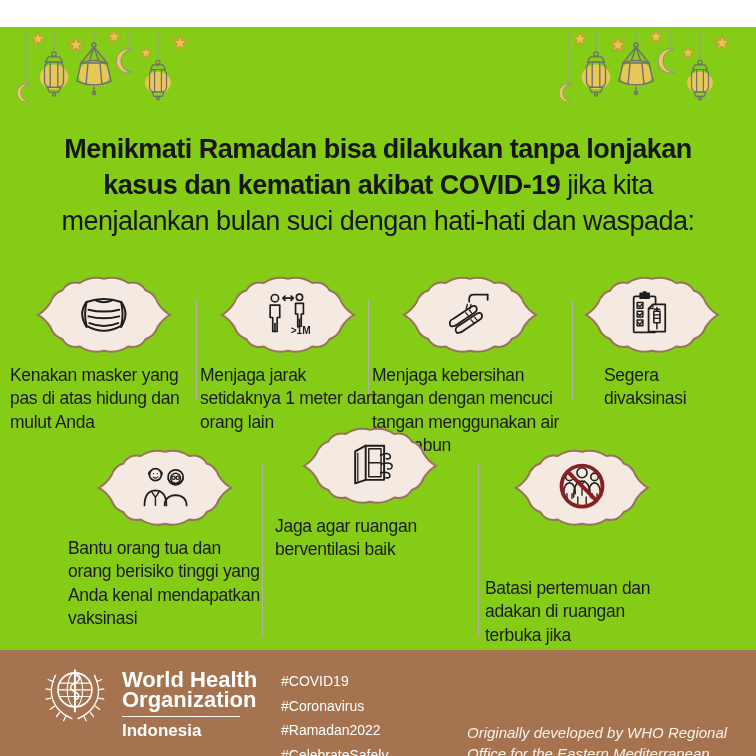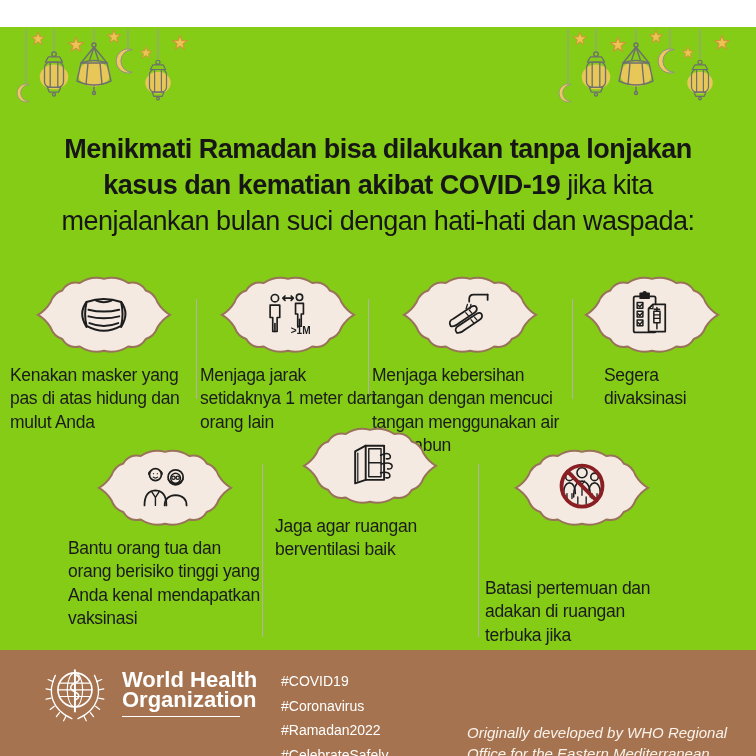--- a/index.html
+++ b/index.html
@@ -240,20 +240,21 @@
       <circle cx="30.5" cy="7.5" r="1.3" fill="#ffffff" stroke="none"></circle>
       <path d="M11,10 C3,26 7,43 27,52" stroke-width="1.3"></path>
       <path d="M9,16 l-5,-2 M7,24 l-5,-1 M7,32 l-5,1 M10,40 l-4,3 M15,46 l-3,4 M21,50 l-2,4" stroke-width="1.2"></path>
       <path d="M49,10 C57,26 53,43 33,52" stroke-width="1.3"></path>
       <path d="M51,16 l5,-2 M53,24 l5,-1 M53,32 l5,1 M50,40 l4,3 M45,46 l3,4 M39,50 l2,4" stroke-width="1.2"></path>
     </svg>
     <div class="who-text">
       <div class="who-name">World Health</div>
       <div class="who-name">Organization</div>
       <hr class="who-rule">
+      <div class="who-country">Indonesia</div>
     </div>
     <div class="hashtags">
       <div>#COVID19</div>
       <div>#Coronavirus</div>
       <div>#Ramadan2022</div>
       <div>#CelebrateSafely</div>
     </div>
     <div class="attribution">Originally developed by WHO Regional Office for the Eastern Mediterranean</div>
   </div>
 

